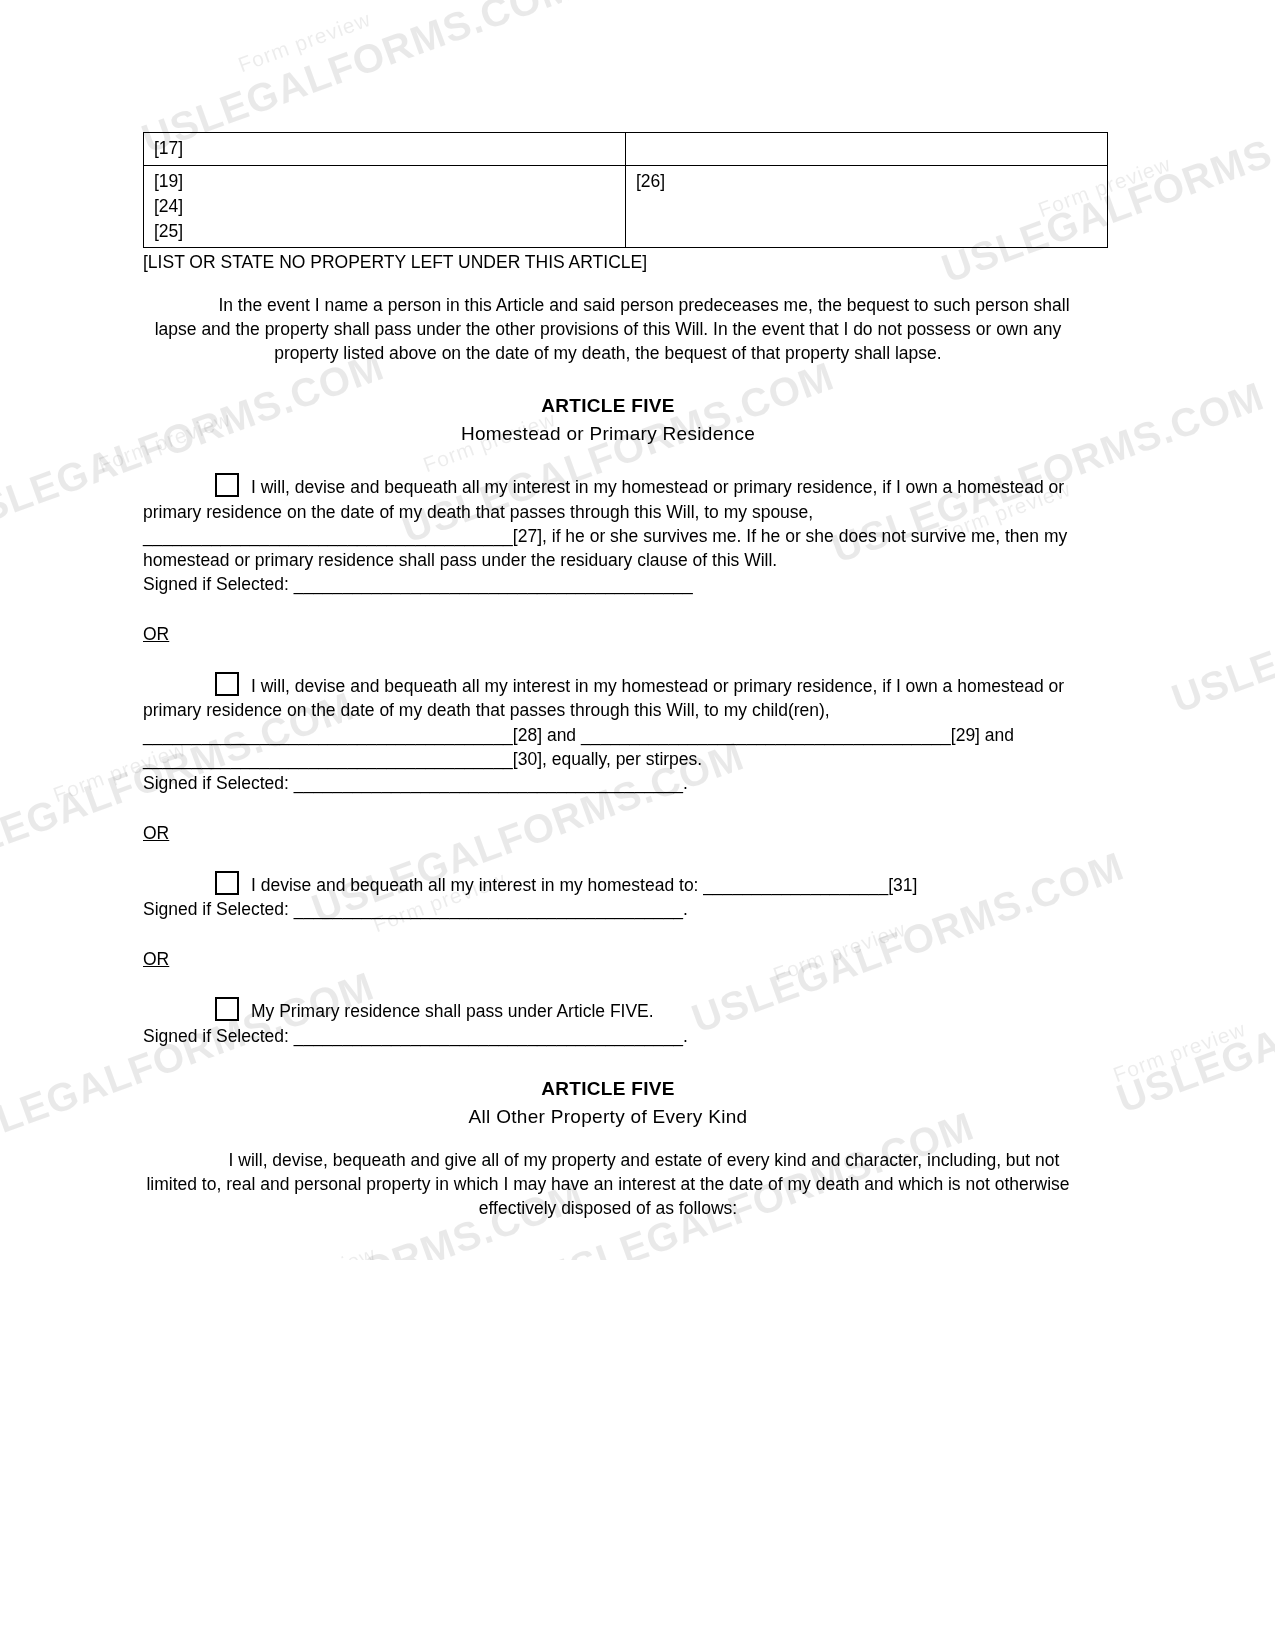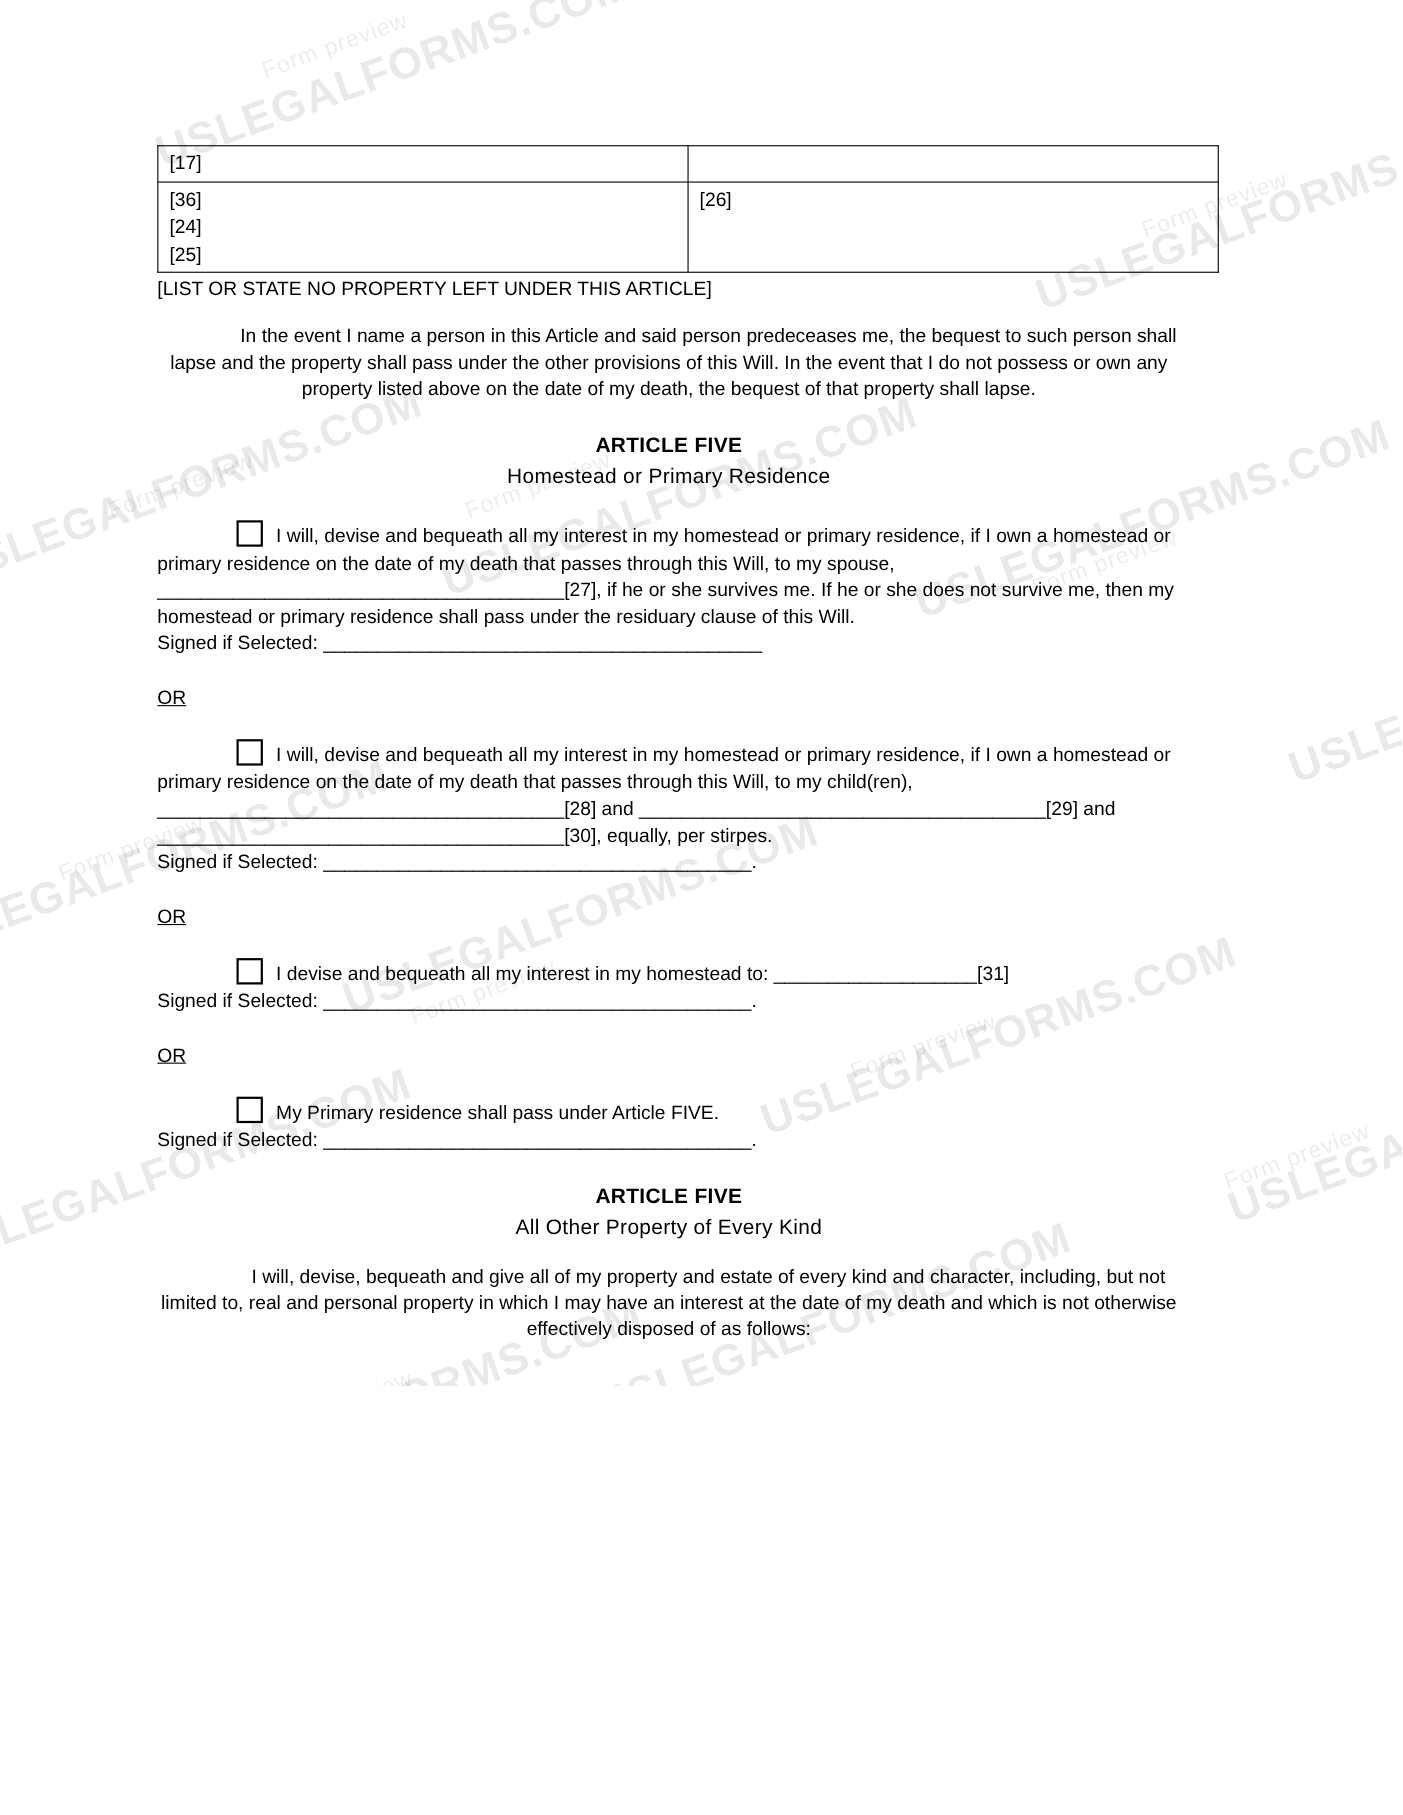--- a/index.html
+++ b/index.html
@@ -157,21 +157,21 @@
       <table class="prop">
         <tbody>
           <tr>
             <td class="col-left">
               <span class="tagline">[17]</span>
             </td>
             <td class="col-right">&nbsp;</td>
           </tr>
           <tr>
             <td class="col-left">
-              <span class="tagline">[36]</span>
+              <span class="tagline">[19]</span>
               <span class="tagline">[24]</span>
               <span class="tagline">[25]</span>
             </td>
             <td class="col-right">
               <span class="tagline">[26]</span>
             </td>
           </tr>
         </tbody>
       </table>
 

